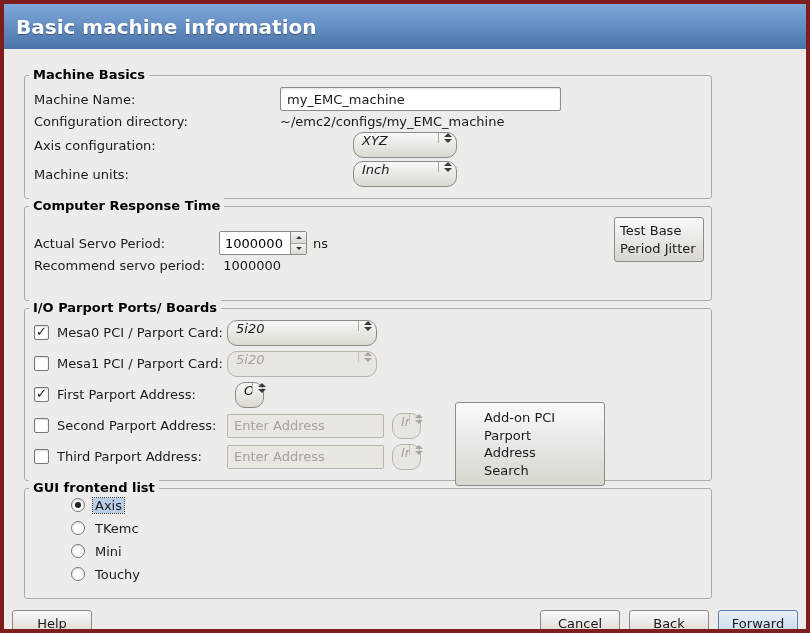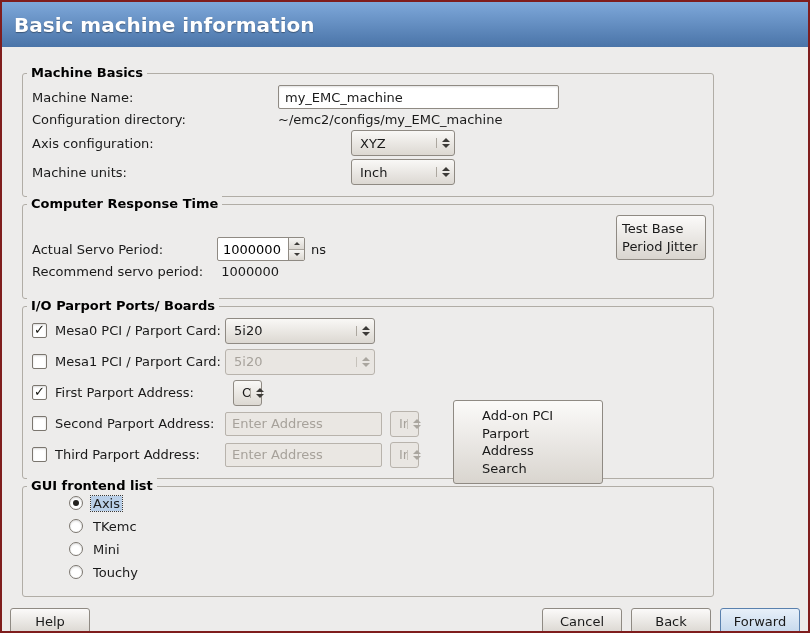--- a/index.html
+++ b/index.html
@@ -1,17 +1,17 @@
 <!DOCTYPE html>
 <html><head>
 <meta charset="utf-8">
 <style>
   html,body{margin:0;padding:0;}
   body{font-family:"DejaVu Sans","Liberation Sans",sans-serif;font-size:13px;color:#1a1a1a;}
-  .window{width:810px;height:633px;background:#edeceb;border:2px solid #7f1d1d;box-sizing:border-box;
+  .window{width:810px;height:633px;background:#edeceb;border:4px solid #7f1d1d;box-sizing:border-box;
           display:flex;flex-direction:column;overflow:hidden;}
 
   
   .titlebar{height:45px;flex:0 0 45px;background:linear-gradient(to bottom,#7ea8da,#4a74a8);
             display:flex;align-items:center;padding-left:12px;box-sizing:border-box;}
   .titlebar .title{font-size:20px;font-weight:bold;color:#ffffff;text-shadow:0 1px 1px rgba(0,0,0,.35);}
 
   
   .content{flex:1;padding-top:12px;}
   .frame{border:1px solid #b1ada6;border-radius:3px;margin:0 94px 7px 20px;position:relative;
@@ -26,22 +26,22 @@
 
   
   .entry{height:24px;border:1px solid #8f8a83;background:#fff;box-sizing:border-box;
          padding:0 6px;font-family:inherit;font-size:13px;color:#1a1a1a;
          box-shadow:inset 0 1px 2px rgba(0,0,0,.12);border-radius:2px;}
   .entry.disabled{background:#eae7e3;border-color:#b8b3ac;color:#a7a29b;box-shadow:none;}
   .entry.disabled::placeholder{color:#a7a29b;}
   .entry::placeholder{color:#a7a29b;}
 
   
-  .combo{display:inline-flex;align-items:center;height:26px;box-sizing:border-box;
-         border:1px solid #8f8a83;border-radius:3px;background:linear-gradient(#f9f8f6,#dcd8d2);}
+  .combo{display:inline-flex;align-items:flex-start;height:26px;box-sizing:border-box;
+         border:1px solid #8f8a83;border-radius:10px;background:linear-gradient(#f9f8f6,#dcd8d2);font-style:italic;}
   .combo .val{flex:1;display:flex;align-items:center;padding:0 8px;white-space:nowrap;overflow:hidden;}
   .combo .arrows{flex:0 0 17px;border-left:1px solid #aca79f;display:flex;flex-direction:column;
                  align-items:center;justify-content:center;gap:2px;}
   .arr-up{width:0;height:0;border-left:4px solid transparent;border-right:4px solid transparent;
           border-bottom:4px solid #3c3a37;}
   .arr-down{width:0;height:0;border-left:4px solid transparent;border-right:4px solid transparent;
             border-top:4px solid #3c3a37;}
   .combo.disabled{background:#e9e6e2;border-color:#b8b3ac;color:#a7a29b;}
   .combo.disabled .arrows{border-left-color:#c6c2bb;}
   .combo.disabled .arr-up{border-bottom-color:#aaa69f;}
@@ -79,21 +79,21 @@
   .option-label{padding:0 2px;}
   .option-label.on{background:#b9cfe8;outline:1px dotted #3a3a3a;}
 
   
   .frame-basics{margin-top:14px;}
   .combo-axis{width:104px;margin-left:73px;}
   .combo-units{width:104px;margin-left:73px;}
   .entry-name{width:281px;}
 
   .frame-response{min-height:95px;}
-  .frame-response .row-servo{margin-top:24px;}
+  .frame-response .row-servo{margin-top:16px;}
   .btn-jitter{position:absolute;top:10px;right:7px;width:90px;padding:4px 5px;}
   .recommend-val{margin-left:18px;}
   .unit{margin-left:6px;}
 
   .frame-io{min-height:170px;}
   .io-row{display:flex;align-items:center;height:31px;}
   .io-left{width:193px;flex:0 0 193px;display:flex;align-items:center;gap:8px;}
   .combo-mesa{width:150px;}
   .entry-parport{width:157px;}
   .combo-dir{width:29px;margin-left:8px;}

